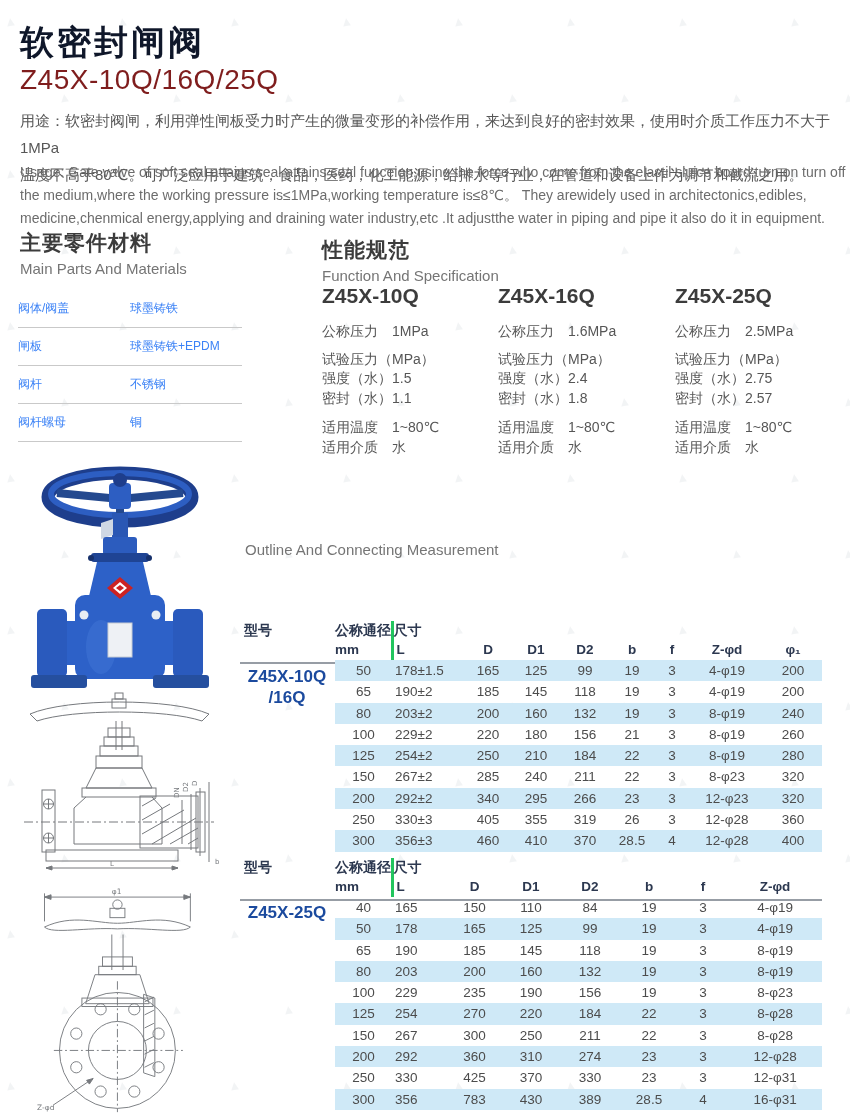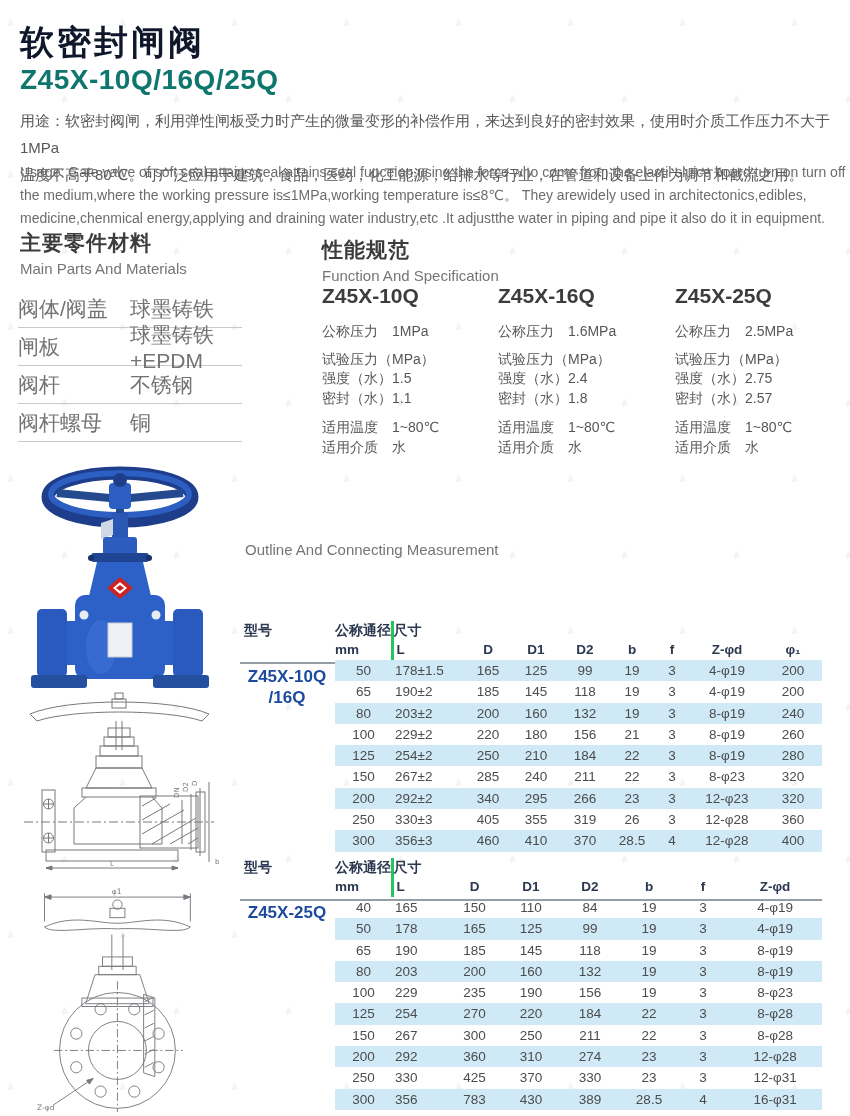--- a/index.html
+++ b/index.html
@@ -6,31 +6,31 @@
   html,body { background:#ffffff; }
   body { font-family:"Liberation Sans","DejaVu Sans",sans-serif; color:#4c4c4c; }
   .page { position:relative; width:850px; height:1116px; background:#fff; overflow:hidden; margin:0 auto; }
   .abs { position:absolute; }
 
   
   .wm { position:absolute; font-size:13px; color:#a9b4bd; opacity:.14; transform:rotate(-8deg); pointer-events:none; }
 
   
   .cn-title { left:20px; top:20px; font-size:34px; font-weight:bold; color:#0f172a; letter-spacing:3px; }
-  .model-title { left:20px; top:64px; font-size:28px; font-weight:bold; color:#0f766e; letter-spacing:.5px; }
+  .model-title { left:20px; top:64px; font-size:28px; font-weight:normal; color:#7f1d1d; letter-spacing:.5px; }
   .usage-cn { left:20px; top:107px; width:818px; font-size:15px; line-height:27px; color:#575757; }
   .usage-en { left:20px; top:161px; width:828px; font-size:14px; line-height:23px; color:#6c6c6c; }
 
   .sec-cn { font-size:21px; font-weight:bold; color:#3c3c3c; letter-spacing:1px; }
   .sec-en { font-size:15px; color:#757575; margin-top:3px; }
 
   
   .materials-head { left:20px; top:229px; }
   .materials-list { left:18px; top:290px; width:224px; }
-  .mat-row { display:flex; align-items:center; height:38px; border-bottom:1px solid #c9c9c9; font-size:21px; color:#737373; }
+  .mat-row { display:flex; align-items:center; height:38px; border-bottom:1px solid #c9c9c9; font-size:12px; color:#3b82f6; }
   .mat-part { width:112px; }
   .mat-val { flex:1; }
 
   
   .specs-head { left:322px; top:236px; }
   .spec-col { position:absolute; top:284px; width:170px; }
   .spec-model { font-size:21px; font-weight:bold; color:#3c3c3c; margin-bottom:14px; }
   .spec-line { font-size:14px; line-height:19.5px; color:#565656; white-space:nowrap; }
   .spec-line .lbl { display:inline-block; min-width:70px; }
   .gap-b { margin-bottom:8px; }

